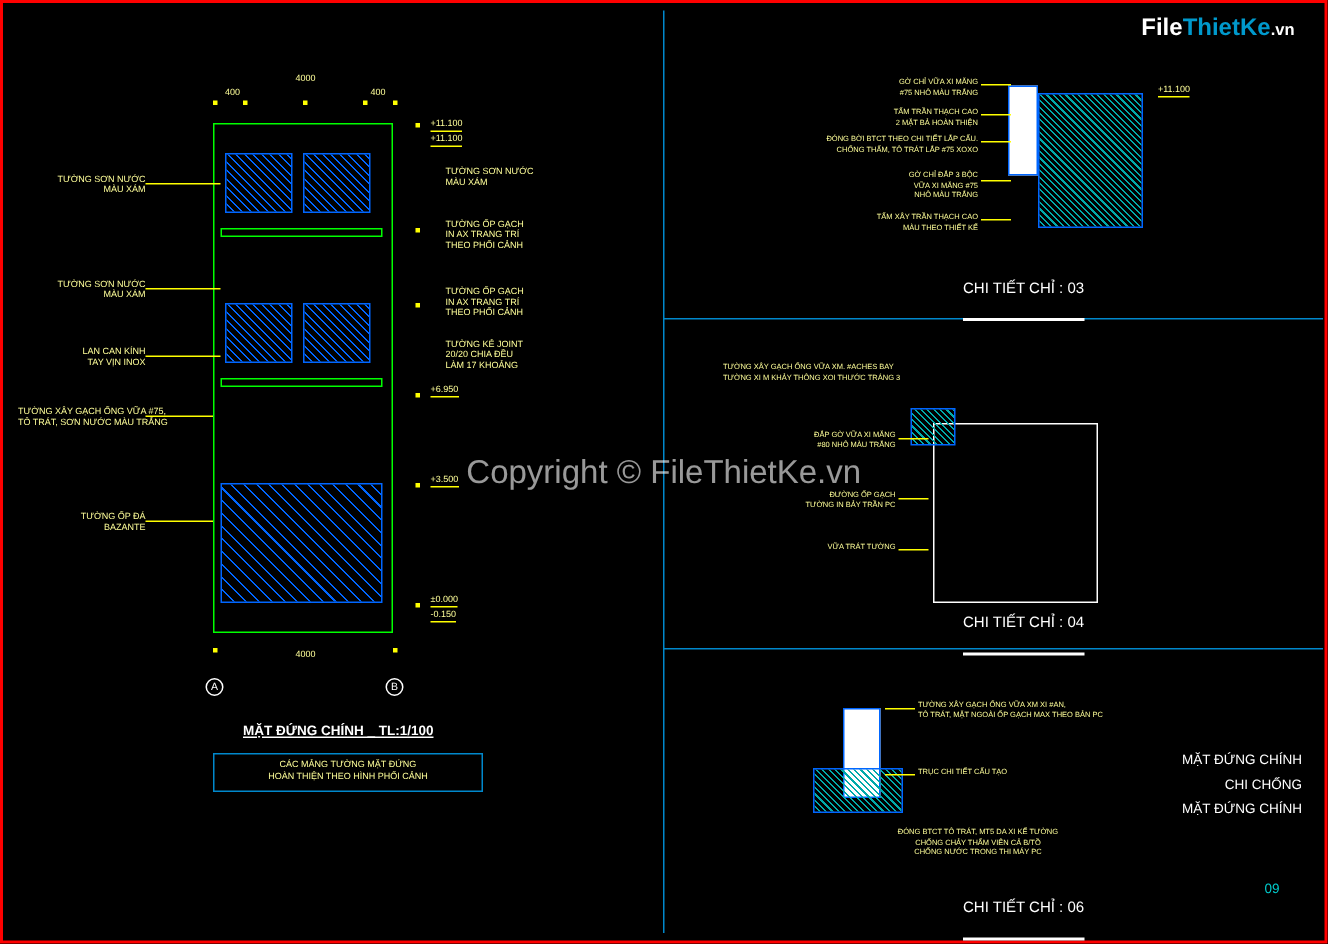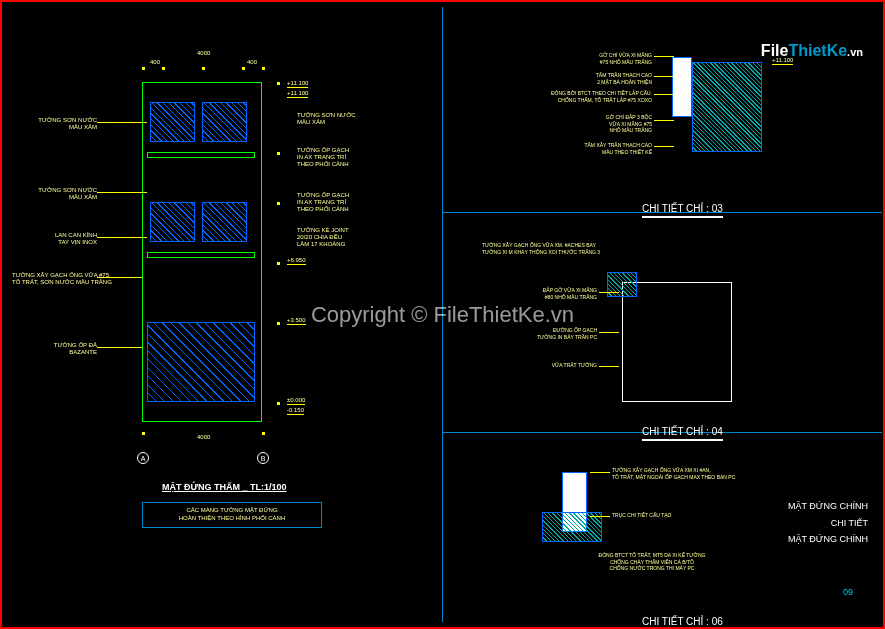--- a/index.html
+++ b/index.html
@@ -13,21 +13,20 @@
     border: 2px solid #ff0000;
   }
   .watermark-logo {
     position: absolute;
     top: 8px;
     right: 20px;
     font-size: 16px;
     font-weight: bold;
     color: #fff;
     z-index: 100;
-    margin-top: 32px;
   }
   .watermark-logo .file { color: #fff; }
   .watermark-logo .thietke { color: #0099cc; }
   .watermark-logo .vn { color: #fff; font-size: 11px; }
   .watermark-center {
     position: absolute;
     top: 50%;
     left: 50%;
     transform: translate(-50%, -50%);
     font-size: 22px;
@@ -139,22 +138,21 @@
     font-size: 6px;
     padding: 4px 8px;
     text-align: center;
     line-height: 1.3;
   }
   .detail-title {
     position: absolute;
     color: #fff;
     font-size: 10px;
     border-bottom: 2px solid #fff;
-    padding-bottom: 2px;
-    margin-top: 16px;
+    padding-bottom: 14px;
   }
   .detail-label {
     color: #ffff99;
     font-size: 5px;
     position: absolute;
     line-height: 1.3;
   }
   .grid-mark {
     position: absolute;
     width: 12px;
@@ -253,21 +251,21 @@
   <div class="label" style="left:195px; top:165px">TƯỜNG KẺ JOINT<br>20/20 CHIA ĐỀU<br>LÀM 17 KHOẢNG</div>
 
   <div class="dim-marker" style="left:40px; top:370px"></div>
   <div class="dim-marker" style="left:160px; top:370px"></div>
   <div class="label" style="left:95px; top:372px">4000</div>
 
   <div class="grid-mark" style="left:35px; top:390px">A</div>
   <div class="grid-mark" style="left:155px; top:390px">B</div>
 </div>
 
-<div class="title-main" style="left:160px; top:480px">MẶT ĐỨNG THẤM _ TL:1/100</div>
+<div class="title-main" style="left:160px; top:480px">MẶT ĐỨNG CHÍNH _ TL:1/100</div>
 <div class="title-box" style="left:140px; top:500px; width:180px">CÁC MẢNG TƯỜNG MẶT ĐỨNG<br>HOÀN THIỆN THEO HÌNH PHỐI CẢNH</div>
 
 <div style="position:absolute; left:470px; top:40px; width:380px; height:160px">
   <div class="section-detail hatch" style="left:220px; top:20px; width:70px; height:90px"></div>
   <div class="section-detail" style="left:200px; top:15px; width:20px; height:60px; background:#fff"></div>
   <div class="level-mark" style="left:300px; top:15px">+11.100</div>
   <div class="detail-label" style="left:60px; top:10px; text-align:right; width:120px">GỜ CHỈ VỮA XI MĂNG<br>#75 NHÔ MÀU TRẮNG</div>
   <div class="detail-label" style="left:60px; top:30px; text-align:right; width:120px">TẤM TRẦN THẠCH CAO<br>2 MẶT BẢ HOÀN THIỆN</div>
   <div class="detail-label" style="left:40px; top:48px; text-align:right; width:140px">ĐÓNG BỜI BTCT THEO CHI TIẾT LẮP CẤU.<br>CHỐNG THẤM, TÔ TRÁT LẮP #75 XOXO</div>
   <div class="detail-label" style="left:60px; top:72px; text-align:right; width:120px">GỜ CHỈ ĐẮP 3 BỘC<br>VỮA XI MĂNG #75<br>NHÔ MÀU TRẮNG</div>
@@ -299,16 +297,16 @@
   <div class="detail-label" style="left:140px; top:15px; width:170px">TƯỜNG XÂY GẠCH ỐNG VỮA XM XI #AN,<br>TÔ TRÁT, MẶT NGOÀI ỐP GẠCH MAX THEO BẢN PC</div>
   <div class="detail-label" style="left:140px; top:60px; width:150px">TRỤC CHI TIẾT CẤU TẠO</div>
   <div class="detail-label" style="left:90px; top:100px; width:180px; text-align:center">ĐÓNG BTCT TÔ TRÁT, MT5 DA XI KẾ TƯỜNG<br>CHỐNG CHẢY THẤM VIÊN CẢ B/TỒ<br>CHỐNG NƯỚC TRONG THI MÁY PC</div>
   <div class="label-line" style="left:118px; top:20px; width:20px"></div>
   <div class="label-line" style="left:118px; top:64px; width:20px"></div>
 </div>
 <div class="detail-title" style="left:640px; top:598px">CHI TIẾT CHỈ : 06</div>
 
 <div class="side-title">
   <div>MẶT ĐỨNG CHÍNH</div>
-  <div>CHI TIẾT</div>
+  <div>CHI CHỐNG</div>
   <div>MẶT ĐỨNG CHÍNH</div>
 </div>
 <div class="page-num">09</div>
 
 </body></html>

